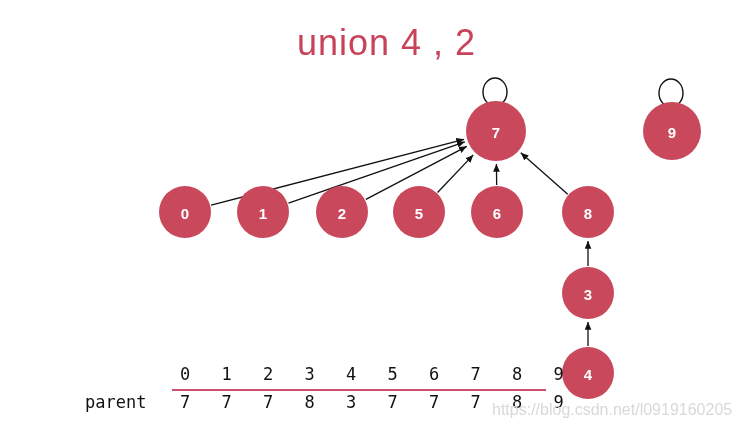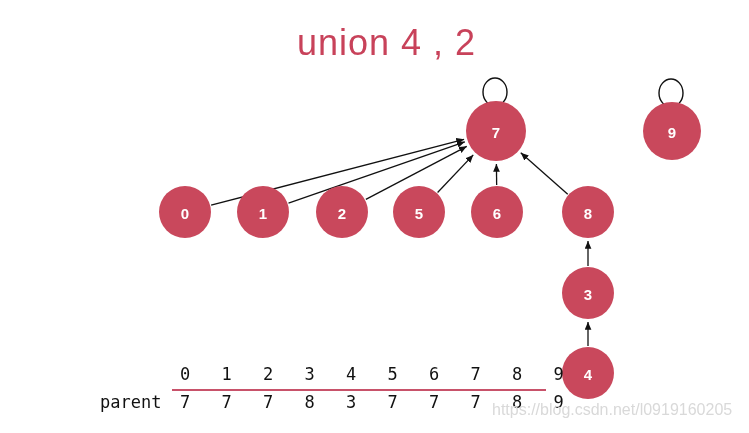--- a/index.html
+++ b/index.html
@@ -160,21 +160,21 @@
           <text x="588" y="374" class="node-label" fill="#ffffff">4</text>
         </g>
         <g>
           <circle cx="672" cy="131" r="29" class="node-circle" fill="#C9485C"></circle>
           <text x="672" y="132" class="node-label" fill="#ffffff">9</text>
         </g>
       </g>
   </svg>
 
   <div class="table-wrap">
-    <div class="tbl-label" id="row-label" style="left:85px; top:392px;margin-left:15px;">parent</div>
+    <div class="tbl-label" id="row-label" style="left:85px; top:392px;">parent</div>
     <div id="tbl-rule"></div>
     <div id="header-cells">
         <div class="tbl-cell" style="left: 173px; top: 364px;">0</div>
         <div class="tbl-cell" style="left: 214.5px; top: 364px;">1</div>
         <div class="tbl-cell" style="left: 256px; top: 364px;">2</div>
         <div class="tbl-cell" style="left: 297.5px; top: 364px;">3</div>
         <div class="tbl-cell" style="left: 339px; top: 364px;">4</div>
         <div class="tbl-cell" style="left: 380.5px; top: 364px;">5</div>
         <div class="tbl-cell" style="left: 422px; top: 364px;">6</div>
         <div class="tbl-cell" style="left: 463.5px; top: 364px;">7</div>

